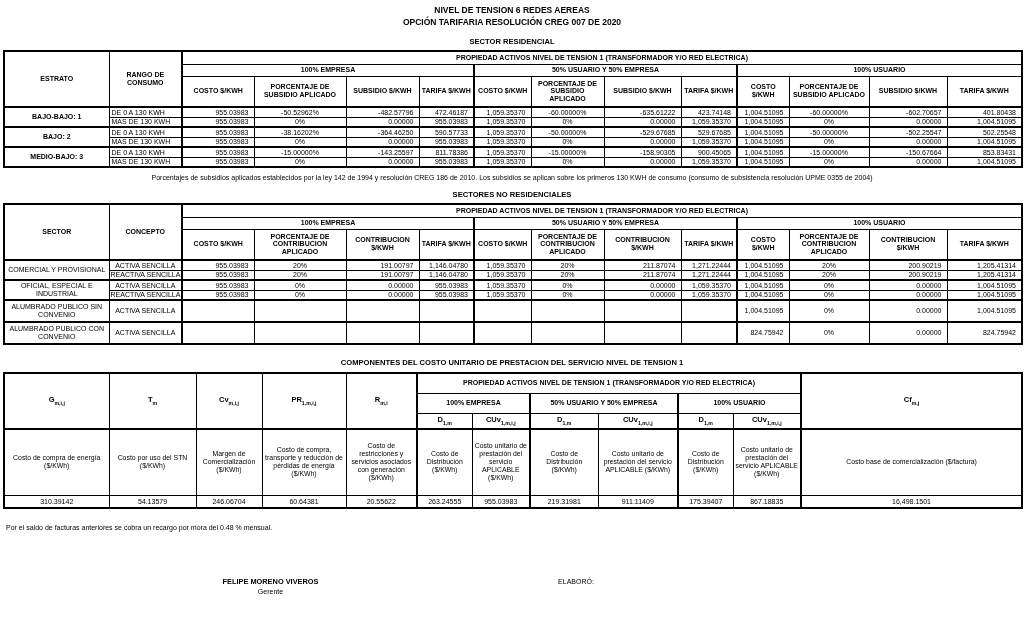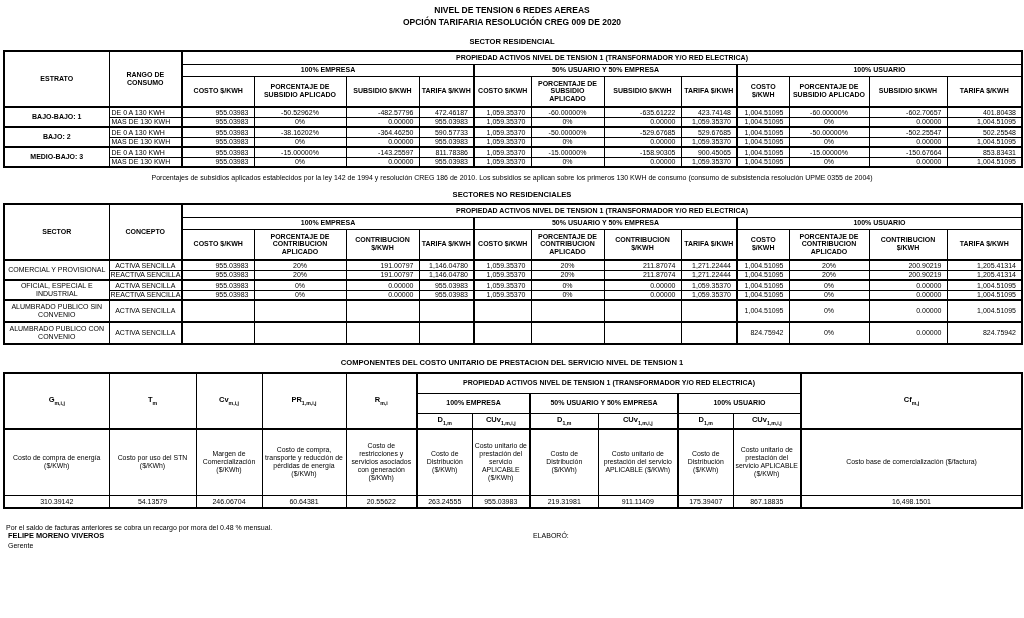--- a/index.html
+++ b/index.html
@@ -45,34 +45,34 @@
   .comp thead tr.c3 { height:16px; }
   .comp .sym { font-size:7.5px; }
   .comp .sym sub { font-size:5.2px; }
   .comp tbody tr.desc { height:66px; }
   .comp tbody tr.desc td { white-space:normal; text-align:center; font-size:6.9px; line-height:1.18; vertical-align:middle; padding:1px 2px; }
   .comp tbody tr.vals { height:13px; border-top:1px solid #000; }
   .comp tbody tr.vals td { text-align:center; white-space:nowrap; }
 
   .note2 { font-size:7px; margin-top:15px; padding-left:3px; }
 
-  .signatures { display:flex; padding:0 5px; align-items:flex-start; }
+  .signatures { display:flex; margin-top:46px; padding:0 5px; align-items:flex-start;text-align:center; }
   .sig-left { width:525px; }
   .elaboro { width:86px; font-size:7px; padding-top:1px; }
   .sig-right { flex:1; }
   .sig-name { font-weight:bold; font-size:7.4px; }
   .sig-role { font-size:7px; margin-top:2px; }
 </style>
 </head>
 <body>
 
 <div class="sheet">
 
   <div class="doc-title">NIVEL DE TENSION 6 REDES AEREAS</div>
-  <div class="doc-title">OPCIÓN TARIFARIA RESOLUCIÓN CREG 009 DE 2020</div>
+  <div class="doc-title">OPCIÓN TARIFARIA RESOLUCIÓN CREG 007 DE 2020</div>
 
   <div class="section-title st-res">SECTOR RESIDENCIAL</div>
 
   <table class="tariff tariff-res">
     <colgroup>
       <col style="width:105px">
         <col style="width:73px">
       <col style="width:72px">
         <col style="width:92px">
         <col style="width:73px">

